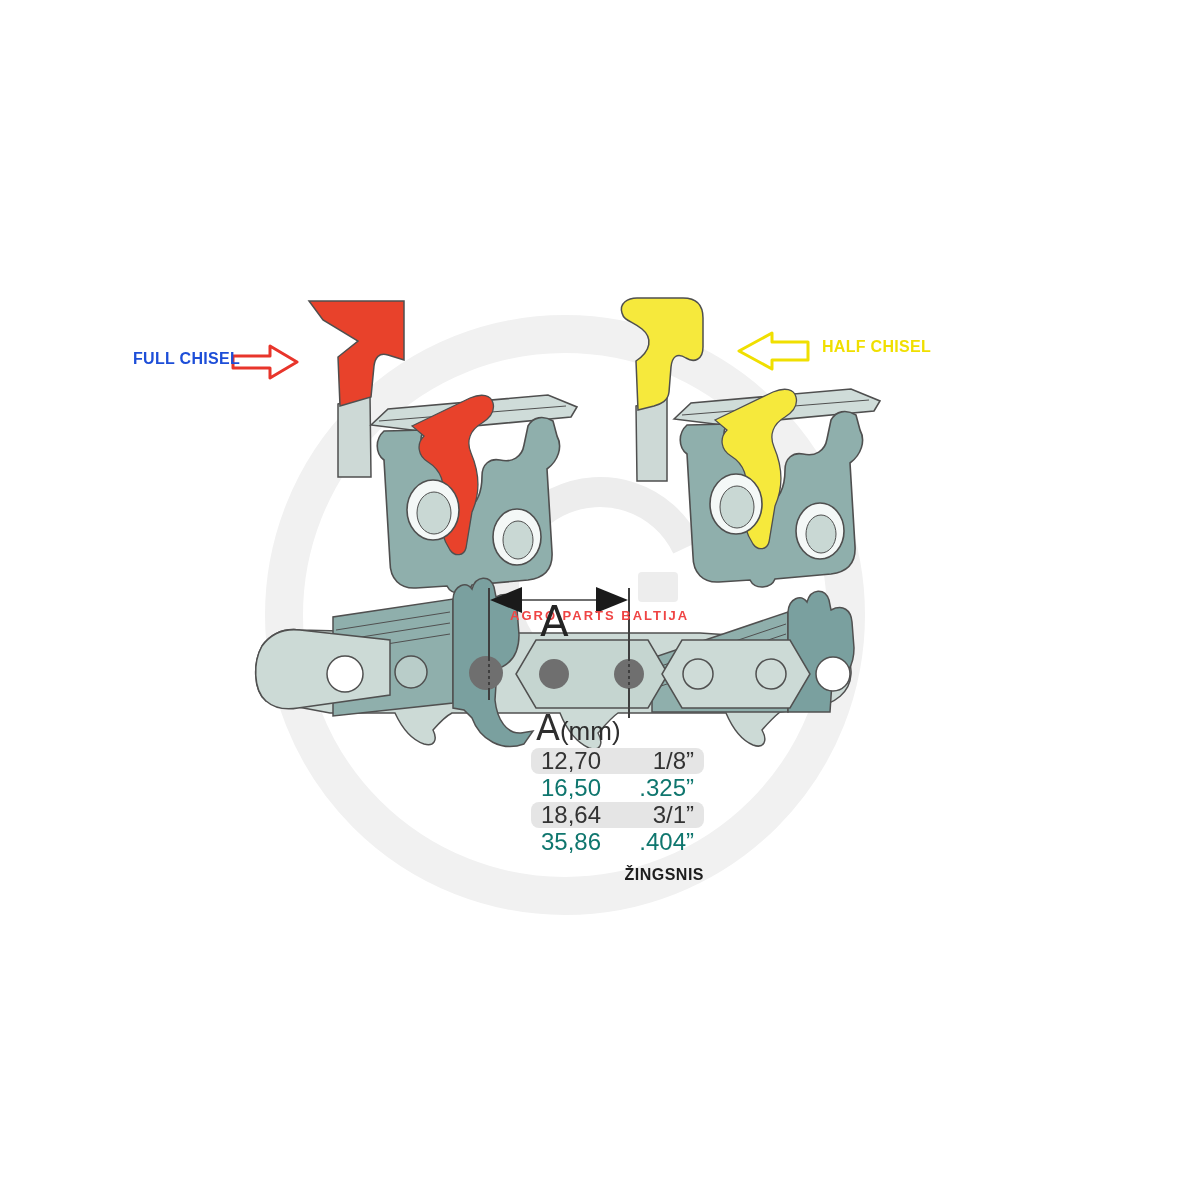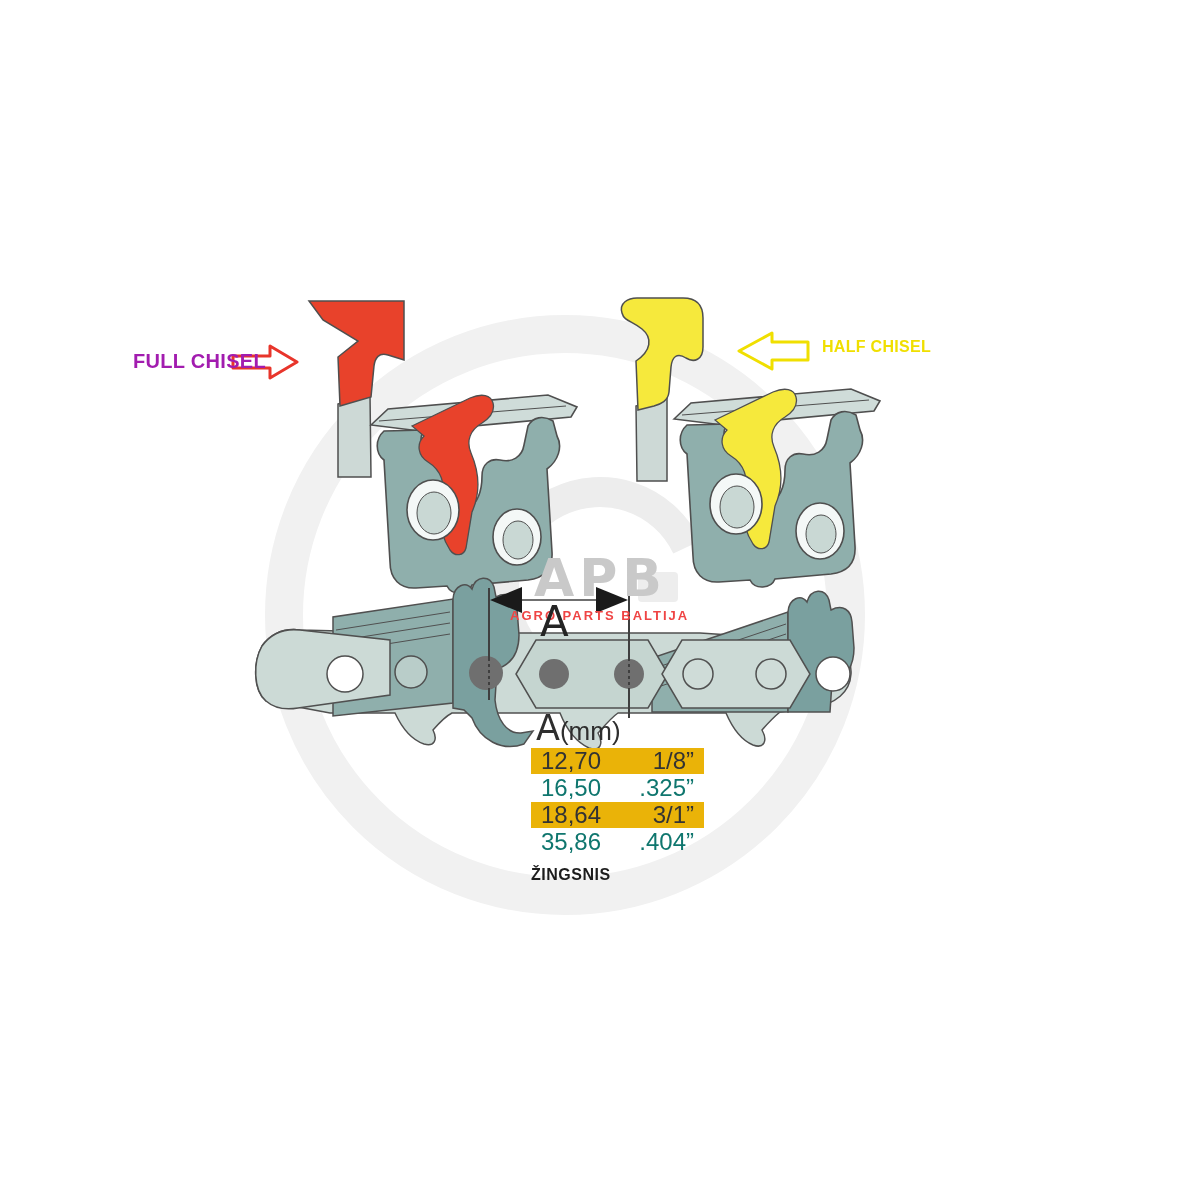--- a/index.html
+++ b/index.html
@@ -2,35 +2,35 @@
 <html><head>
 <meta charset="utf-8">
 <style>
   html,body{margin:0;padding:0;background:#fff;}
   .canvas{
     position:relative;width:1188px;height:1188px;background:#ffffff;
     overflow:hidden;font-family:"Liberation Sans",sans-serif;
   }
   .layer{position:absolute;left:0;top:0;}
   .txt{position:absolute;white-space:nowrap;}
-  .label-full{left:133px;top:350px;font-size:20px;font-weight:bold;color:#a21caf;letter-spacing:.3px;}
+  .label-full{left:133px;top:350px;font-size:16px;font-weight:bold;color:#1d4ed8;letter-spacing:.3px;}
   .label-half{left:822px;top:338px;font-size:16px;font-weight:bold;color:#f0df00;letter-spacing:.3px;}
   .wm-logo{left:528px;top:548px;width:145px;text-align:center;font-size:52px;font-weight:bold;
            color:#c9c9c9;letter-spacing:5px;font-family:"DejaVu Sans",sans-serif;}
   .wm-sub{left:510px;top:608px;width:180px;font-size:13px;font-weight:bold;
           color:#ef4444;letter-spacing:2px;}
   .dim-a{left:540px;top:597px;font-size:42px;color:#242424;font-family:"DejaVu Sans",sans-serif;}
   .tbl-header{left:536px;top:708px;color:#2e2e2e;}
   .tbl-header .sym{font-size:35px;font-family:"DejaVu Sans",sans-serif;}
   .tbl-header .unit{font-size:26px;}
   .ptable{position:absolute;left:531px;top:748px;width:173px;}
   .prow{display:flex;justify-content:space-between;align-items:center;height:26px;margin-bottom:1px;
         font-size:24px;color:#0f766e;padding:0 10px;box-sizing:border-box;}
-  .prow.hl{background:#eab308;color:#333333;}
-  .pcaption{left:531px;top:866px;width:173px;text-align:left;font-size:16px;font-weight:bold;
+  .prow.hl{background:#e5e5e5;color:#333333;border-radius:8px;}
+  .pcaption{left:531px;top:866px;width:173px;text-align:right;font-size:16px;font-weight:bold;
             color:#1d1d1d;letter-spacing:.5px;}
   svg{display:block;}
 </style>
 </head>
 <body>
 
 <div class="canvas">
 
   <svg class="layer" width="1188" height="1188" viewBox="0 0 1188 1188">
 
@@ -206,21 +206,20 @@
       <line x1="489" y1="690" x2="489" y2="700"></line>
       <line x1="629" y1="588" x2="629" y2="658"></line>
       <line x1="629" y1="658" x2="629" y2="690" stroke-dasharray="3 3"></line>
       <line x1="629" y1="690" x2="629" y2="718"></line>
       <line x1="520" y1="600" x2="598" y2="600" stroke-width="1.5"></line>
       <polygon points="490,600 522,587 522,613" fill="#1a1a1a" stroke="none"></polygon>
       <polygon points="628,600 596,587 596,613" fill="#1a1a1a" stroke="none"></polygon>
     </g>
   </svg>
 
-  <div class="txt wm-logo">APB</div>
   <div class="txt wm-sub">AGRO PARTS BALTIJA</div>
 
   <div class="txt label-full">FULL CHISEL</div>
   <div class="txt label-half">HALF CHISEL</div>
 
   <div class="txt dim-a">A</div>
 
   <div class="txt tbl-header">
     <span class="sym">A</span><span class="unit">(mm)</span>
   </div>

